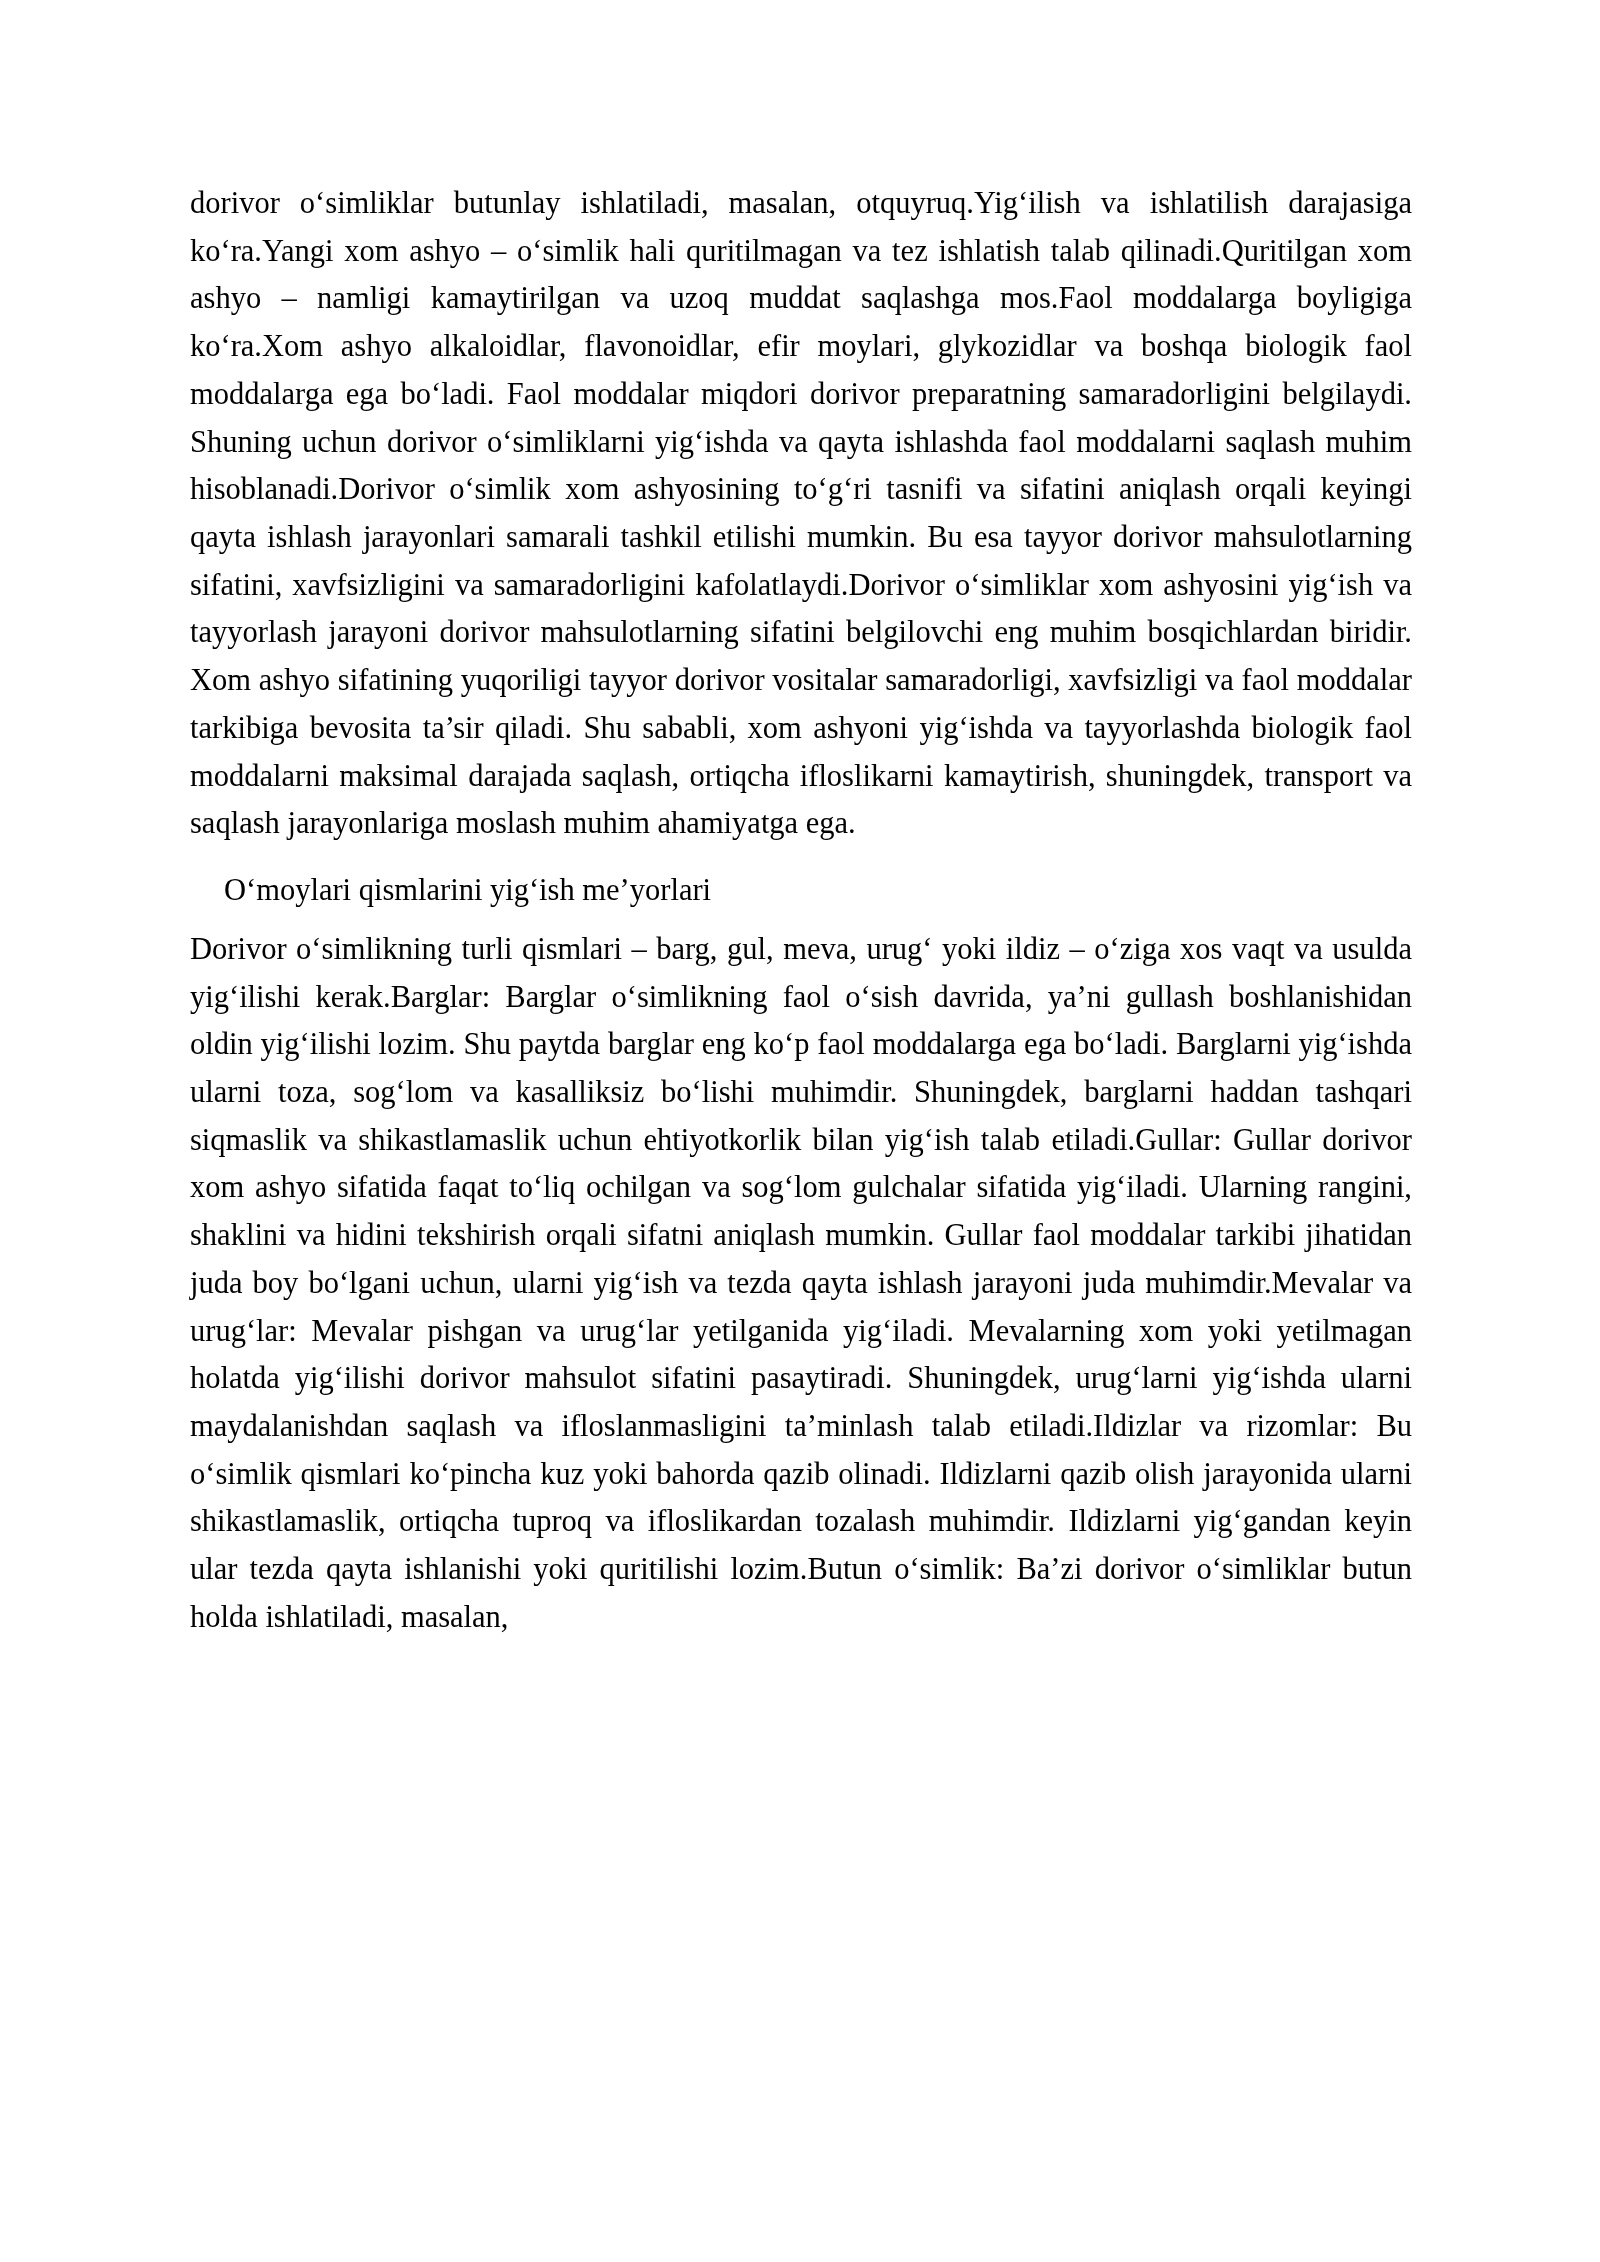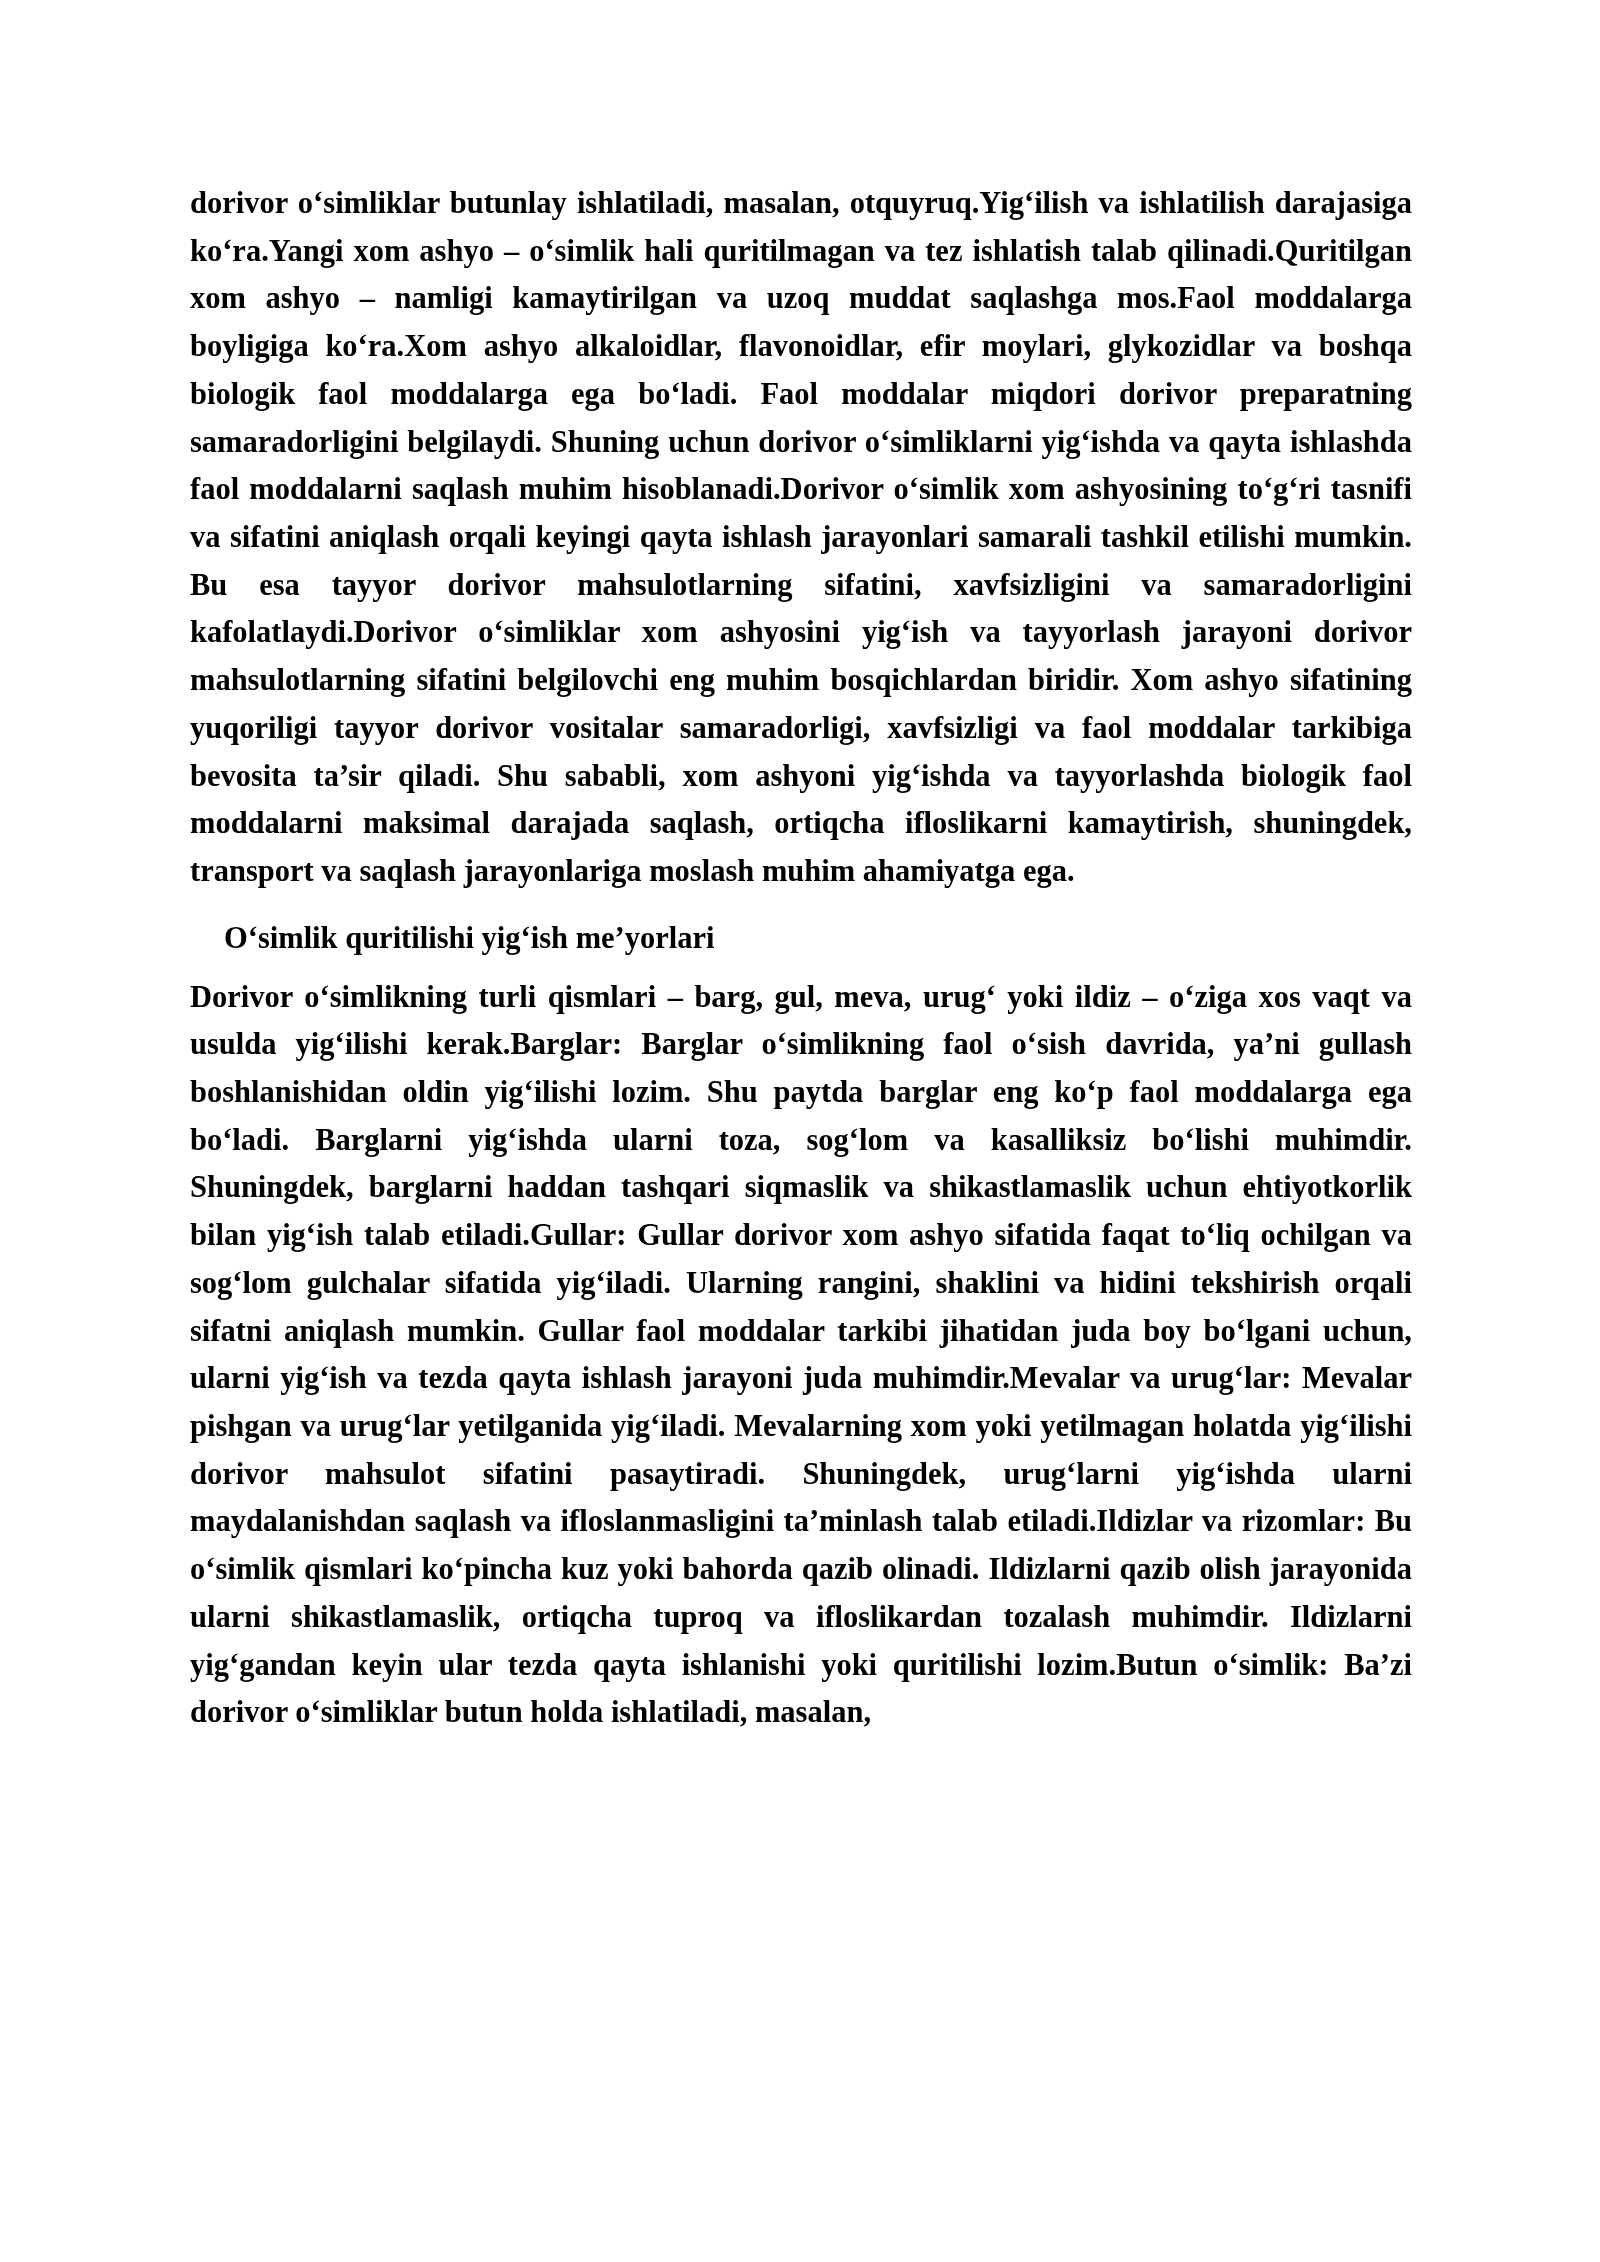--- a/index.html
+++ b/index.html
@@ -12,21 +12,20 @@
     height: 2262px;
     font-family: "Liberation Serif", serif;
     color: #000000;
   }
   .page {
     position: relative;
     width: 1600px;
     height: 2262px;
     background: #ffffff;
     box-sizing: border-box;
-    font-weight: bold;
   }
   .content {
     position: absolute;
     left: 190px;
     top: 180px;
     width: 1222px;
   }
   p.body-par {
     margin: 0;
     font-size: 30.5px;
@@ -47,18 +46,18 @@
   
 </style>
 </head>
 <body>
 
 <div class="page">
   <div class="content">
 
     <p class="body-par">dorivor o‘simliklar butunlay ishlatiladi, masalan, otquyruq.Yig‘ilish va ishlatilish darajasiga ko‘ra.Yangi xom ashyo – o‘simlik hali quritilmagan va tez ishlatish talab qilinadi.Quritilgan xom ashyo – namligi kamaytirilgan va uzoq muddat saqlashga mos.Faol moddalarga boyligiga ko‘ra.Xom ashyo alkaloidlar, flavonoidlar, efir moylari, glykozidlar va boshqa biologik faol moddalarga ega bo‘ladi. Faol moddalar miqdori dorivor preparatning samaradorligini belgilaydi. Shuning uchun dorivor o‘simliklarni yig‘ishda va qayta ishlashda faol moddalarni saqlash muhim hisoblanadi.Dorivor o‘simlik xom ashyosining to‘g‘ri tasnifi va sifatini aniqlash orqali keyingi qayta ishlash jarayonlari samarali tashkil etilishi mumkin. Bu esa tayyor dorivor mahsulotlarning sifatini, xavfsizligini va samaradorligini kafolatlaydi.Dorivor o‘simliklar xom ashyosini yig‘ish va tayyorlash jarayoni dorivor mahsulotlarning sifatini belgilovchi eng muhim bosqichlardan biridir. Xom ashyo sifatining yuqoriligi tayyor dorivor vositalar samaradorligi, xavfsizligi va faol moddalar tarkibiga bevosita ta’sir qiladi. Shu sababli, xom ashyoni yig‘ishda va tayyorlashda biologik faol moddalarni maksimal darajada saqlash, ortiqcha ifloslikarni kamaytirish, shuningdek, transport va saqlash jarayonlariga moslash muhim ahamiyatga ega.</p>
 
-    <p class="heading-par">O‘simlik quritilishi yig‘ish me’yorlari</p>
+    <p class="heading-par">O‘moylari qismlarini yig‘ish me’yorlari</p>
 
     <p class="body-par">Dorivor o‘simlikning turli qismlari – barg, gul, meva, urug‘ yoki ildiz – o‘ziga xos vaqt va usulda yig‘ilishi kerak.Barglar: Barglar o‘simlikning faol o‘sish davrida, ya’ni gullash boshlanishidan oldin yig‘ilishi lozim. Shu paytda barglar eng ko‘p faol moddalarga ega bo‘ladi. Barglarni yig‘ishda ularni toza, sog‘lom va kasalliksiz bo‘lishi muhimdir. Shuningdek, barglarni haddan tashqari siqmaslik va shikastlamaslik uchun ehtiyotkorlik bilan yig‘ish talab etiladi.Gullar: Gullar dorivor xom ashyo sifatida faqat to‘liq ochilgan va sog‘lom gulchalar sifatida yig‘iladi. Ularning rangini, shaklini va hidini tekshirish orqali sifatni aniqlash mumkin. Gullar faol moddalar tarkibi jihatidan juda boy bo‘lgani uchun, ularni yig‘ish va tezda qayta ishlash jarayoni juda muhimdir.Mevalar va urug‘lar: Mevalar pishgan va urug‘lar yetilganida yig‘iladi. Mevalarning xom yoki yetilmagan holatda yig‘ilishi dorivor mahsulot sifatini pasaytiradi. Shuningdek, urug‘larni yig‘ishda ularni maydalanishdan saqlash va ifloslanmasligini ta’minlash talab etiladi.Ildizlar va rizomlar: Bu o‘simlik qismlari ko‘pincha kuz yoki bahorda qazib olinadi. Ildizlarni qazib olish jarayonida ularni shikastlamaslik, ortiqcha tuproq va ifloslikardan tozalash muhimdir. Ildizlarni yig‘gandan keyin ular tezda qayta ishlanishi yoki quritilishi lozim.Butun o‘simlik: Ba’zi dorivor o‘simliklar butun holda ishlatiladi, masalan,</p>
 
   </div>
 </div>
 
 </body></html>

